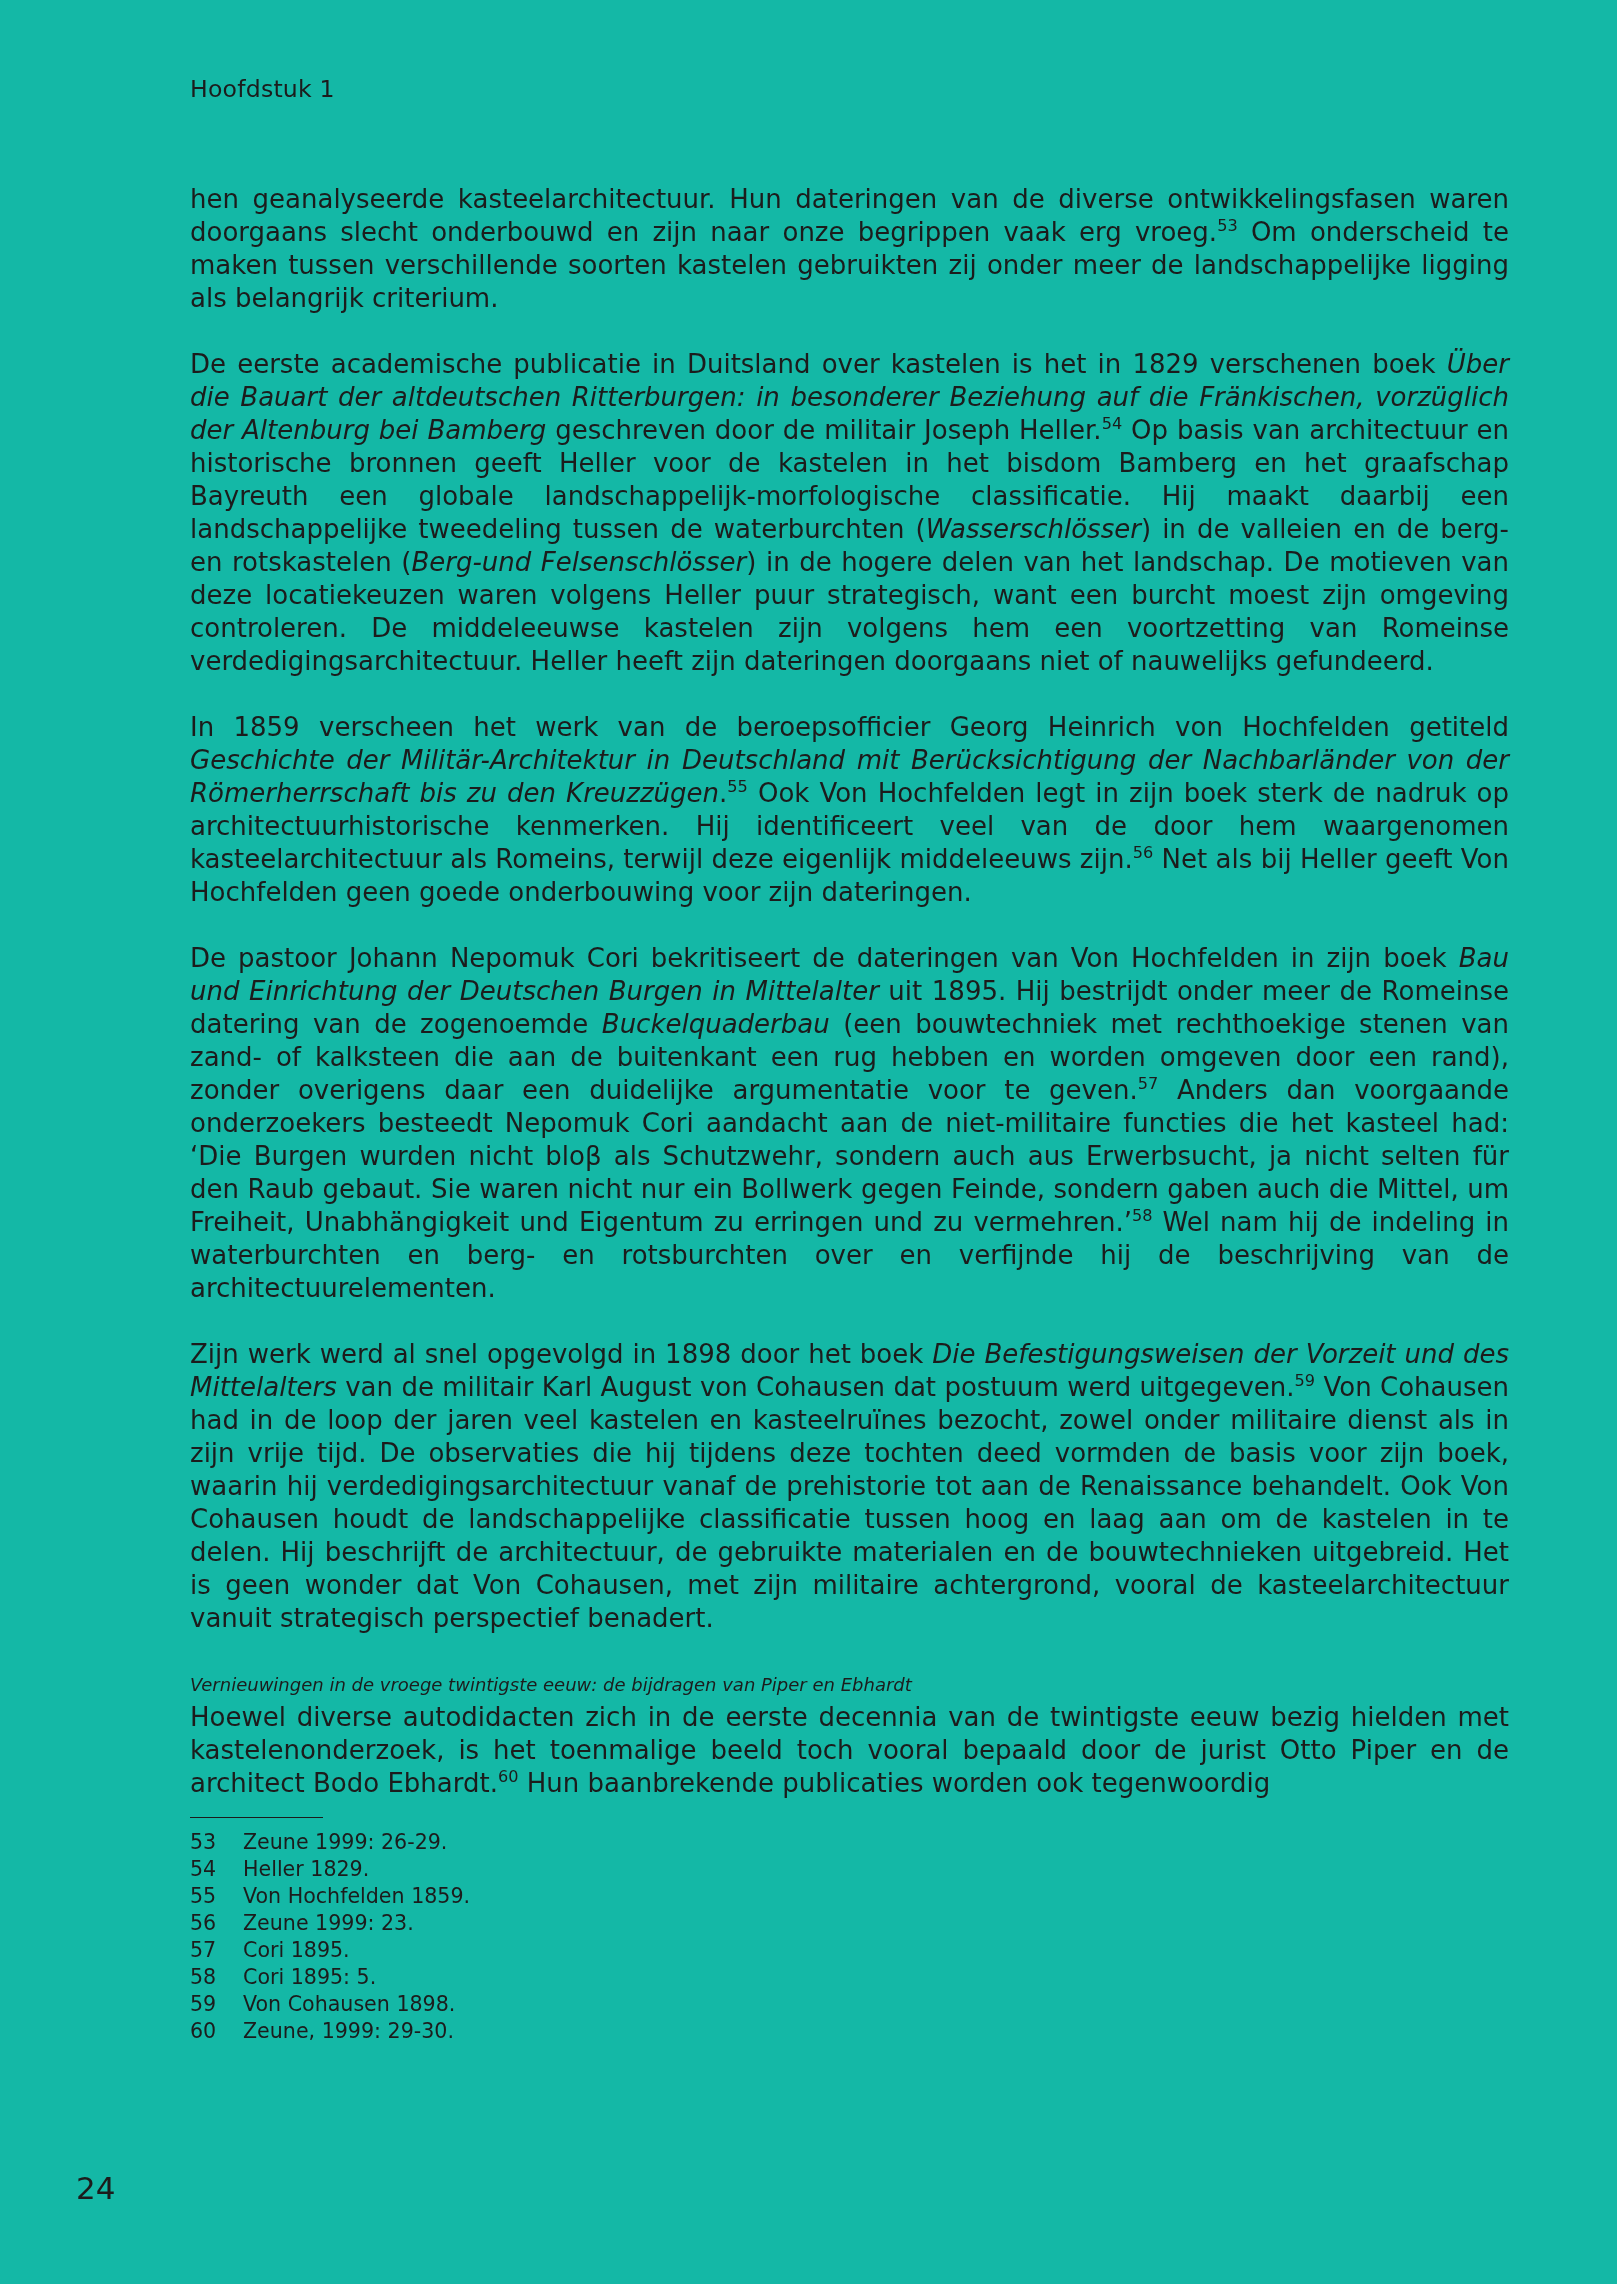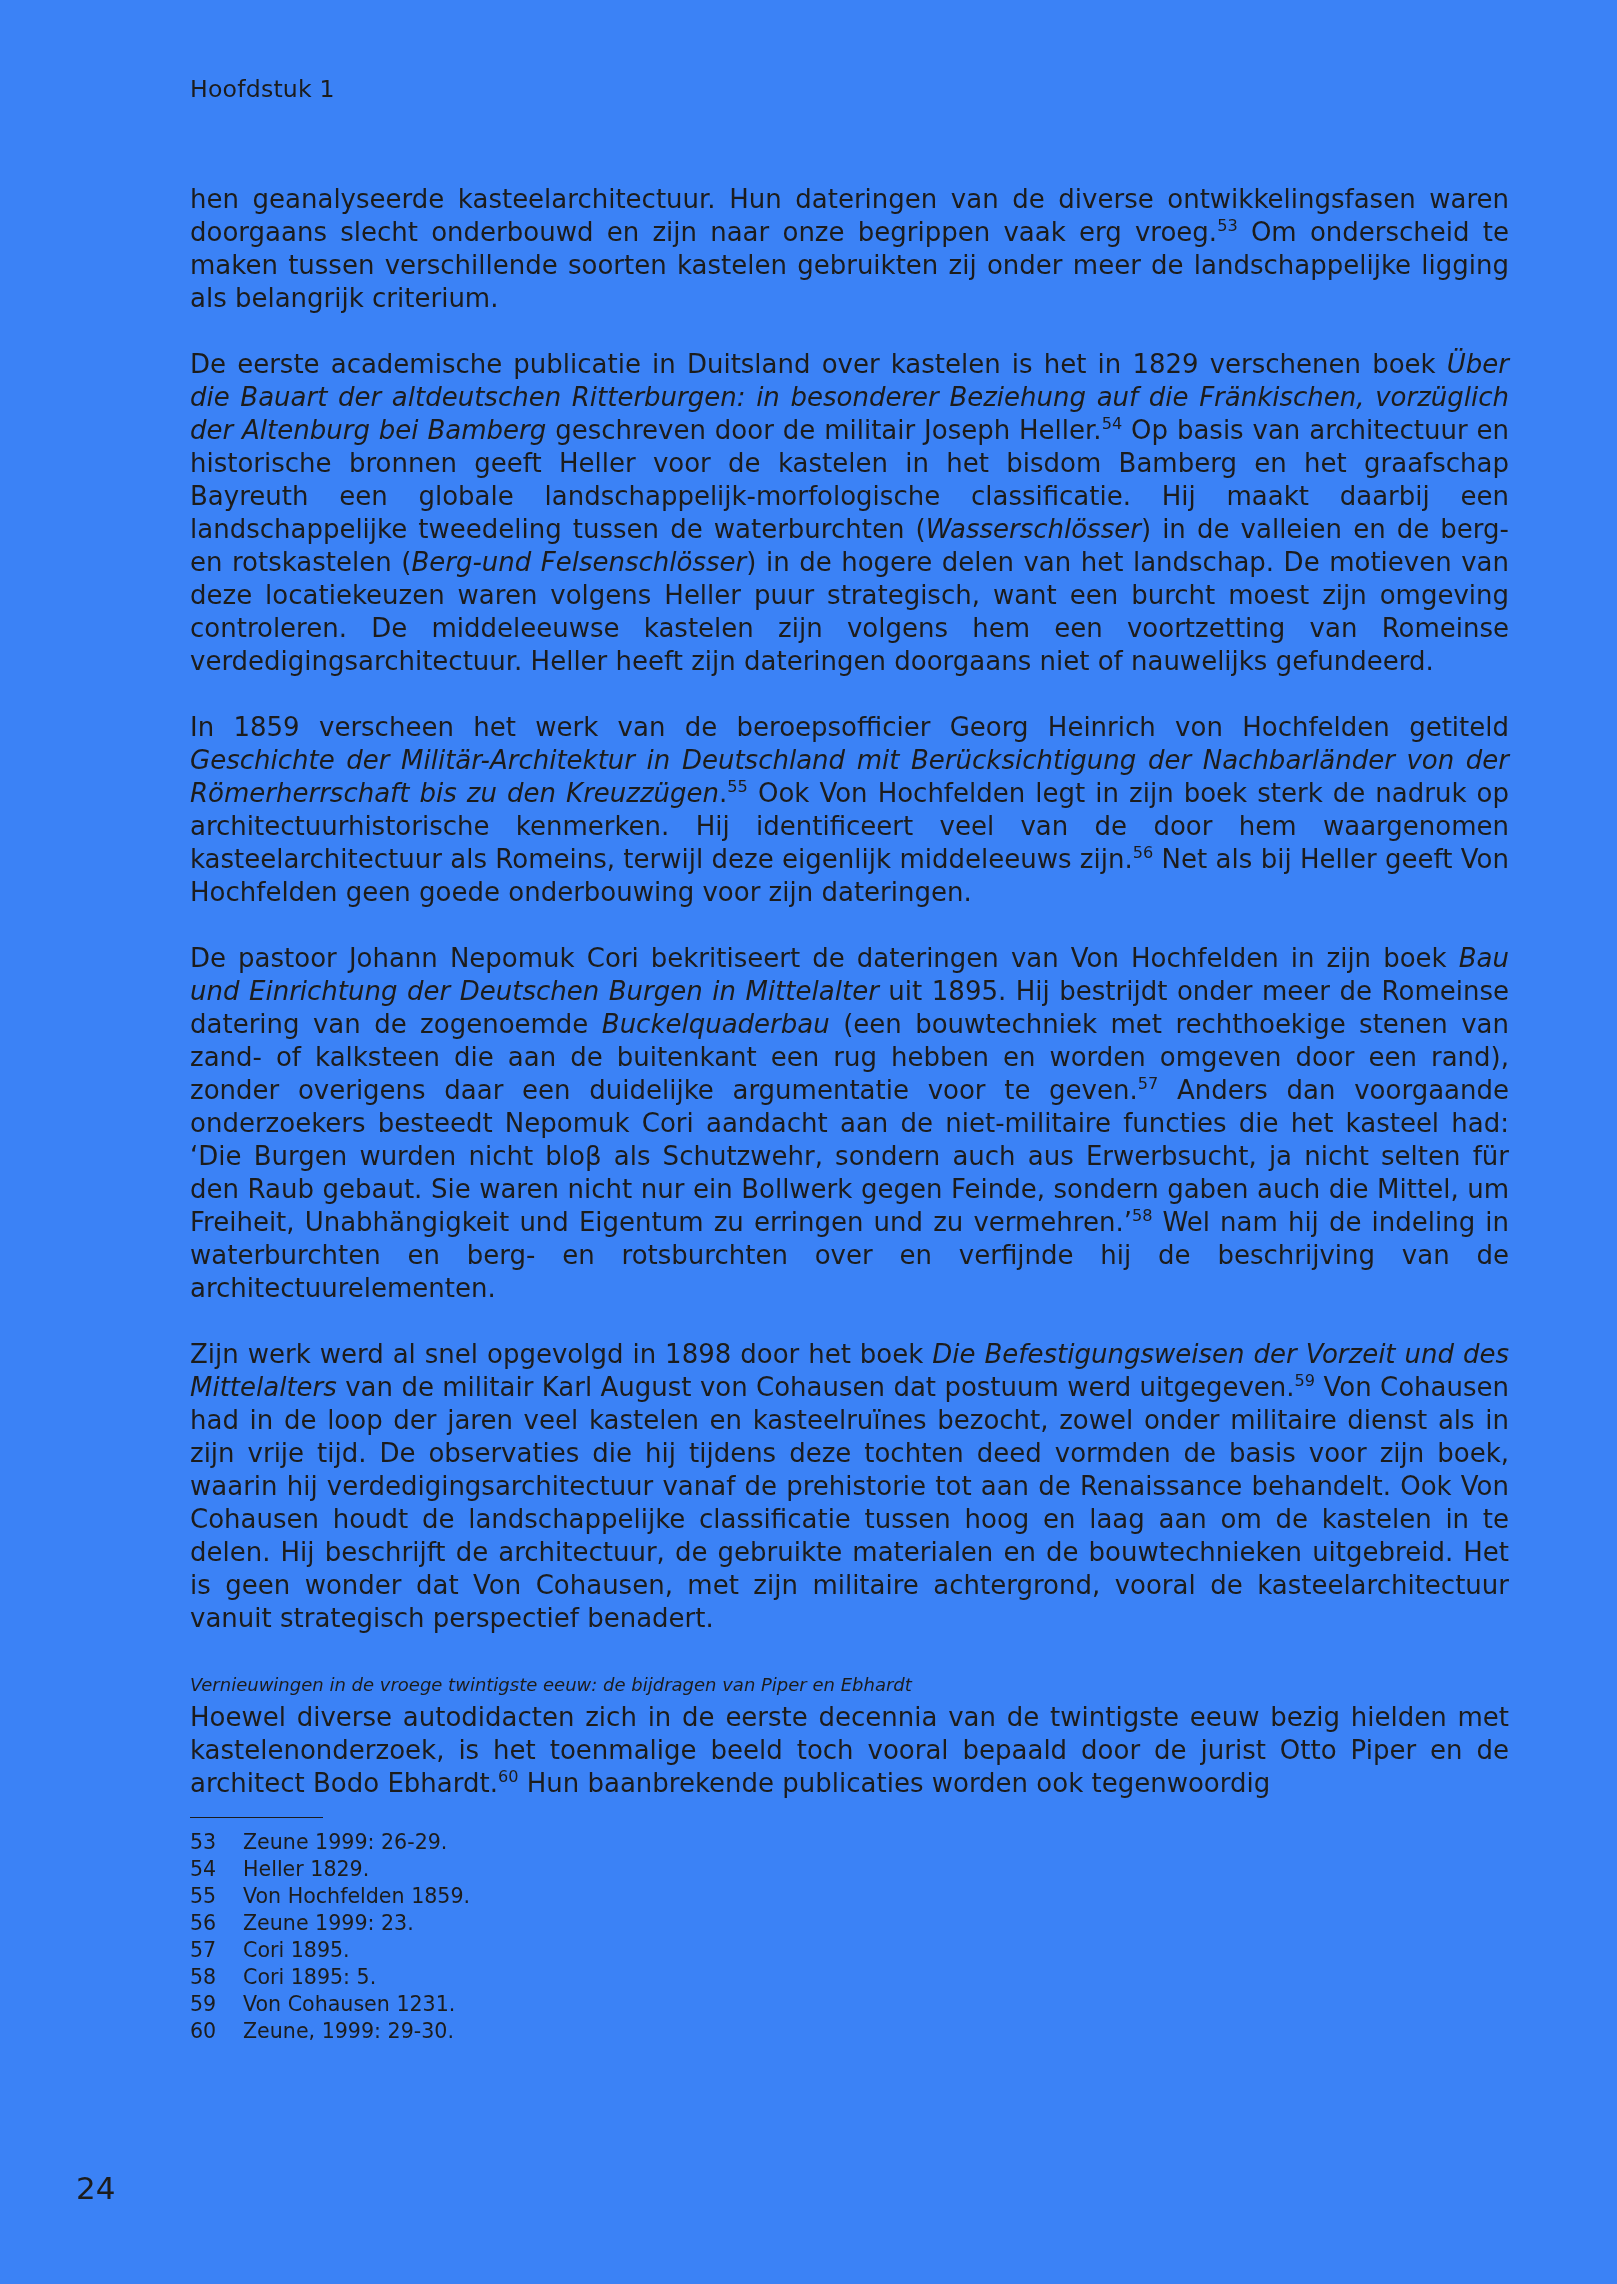--- a/index.html
+++ b/index.html
@@ -5,21 +5,21 @@
   * { margin: 0; padding: 0; box-sizing: border-box; }
   html, body { background: #ffffff; }
   body {
     width: 1618px;
     height: 2284px;
     position: relative;
     overflow: hidden;
     font-family: "DejaVu Sans", "Liberation Sans", sans-serif;
     color: #1c1c1c;
   }
-  .page { position: absolute; inset: 0; background: #3b82f6; }
+  .page { position: absolute; inset: 0; background: #14b8a6; }
 
   .running-header {
     position: absolute;
     left: 190px;
     top: 75px;
     font-size: 23.6px;
     letter-spacing: 0.2px;
   }
 
   .text-block {
@@ -119,21 +119,21 @@
       <div class="footnote">
         <span class="fn-num">57</span>
         <span class="fn-text">Cori 1895.</span>
       </div>
       <div class="footnote">
         <span class="fn-num">58</span>
         <span class="fn-text">Cori 1895: 5.</span>
       </div>
       <div class="footnote">
         <span class="fn-num">59</span>
-        <span class="fn-text">Von Cohausen 1231.</span>
+        <span class="fn-text">Von Cohausen 1898.</span>
       </div>
       <div class="footnote">
         <span class="fn-num">60</span>
         <span class="fn-text">Zeune, 1999: 29-30.</span>
       </div>
     </section>
 
   </main>
 
   <div class="page-number">24</div>

